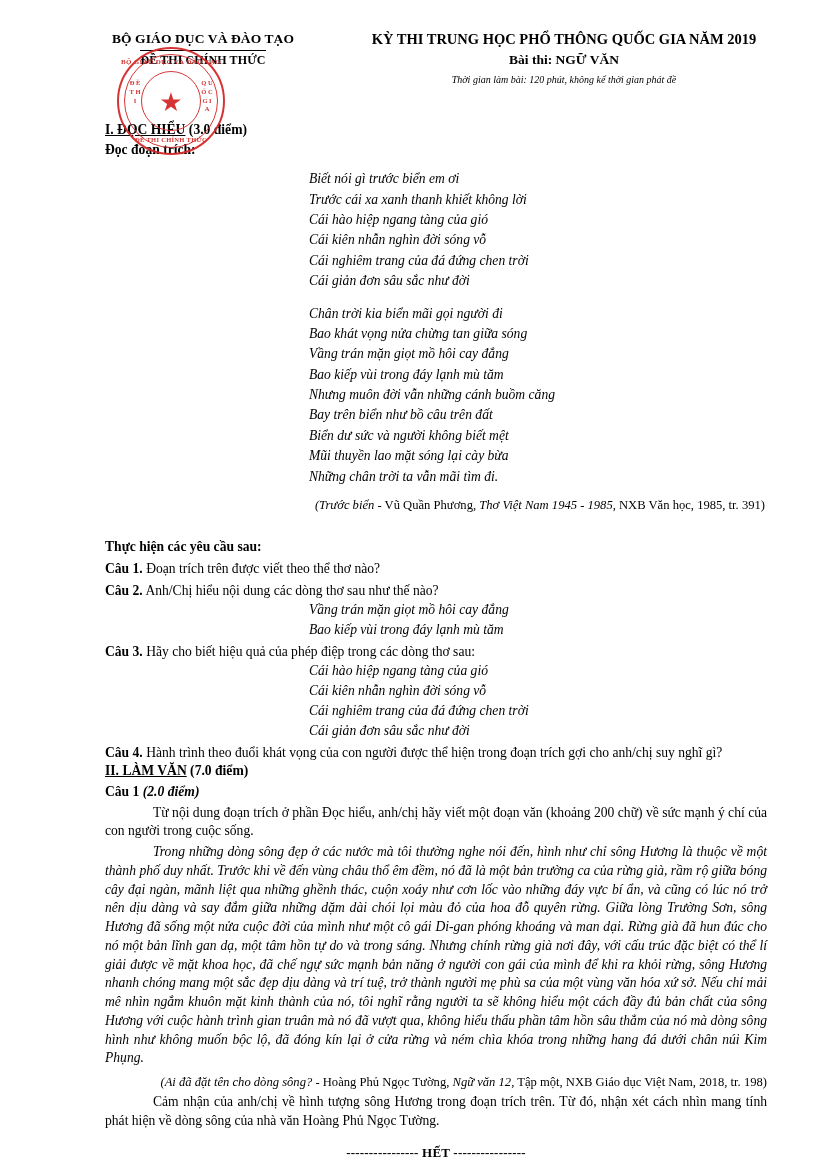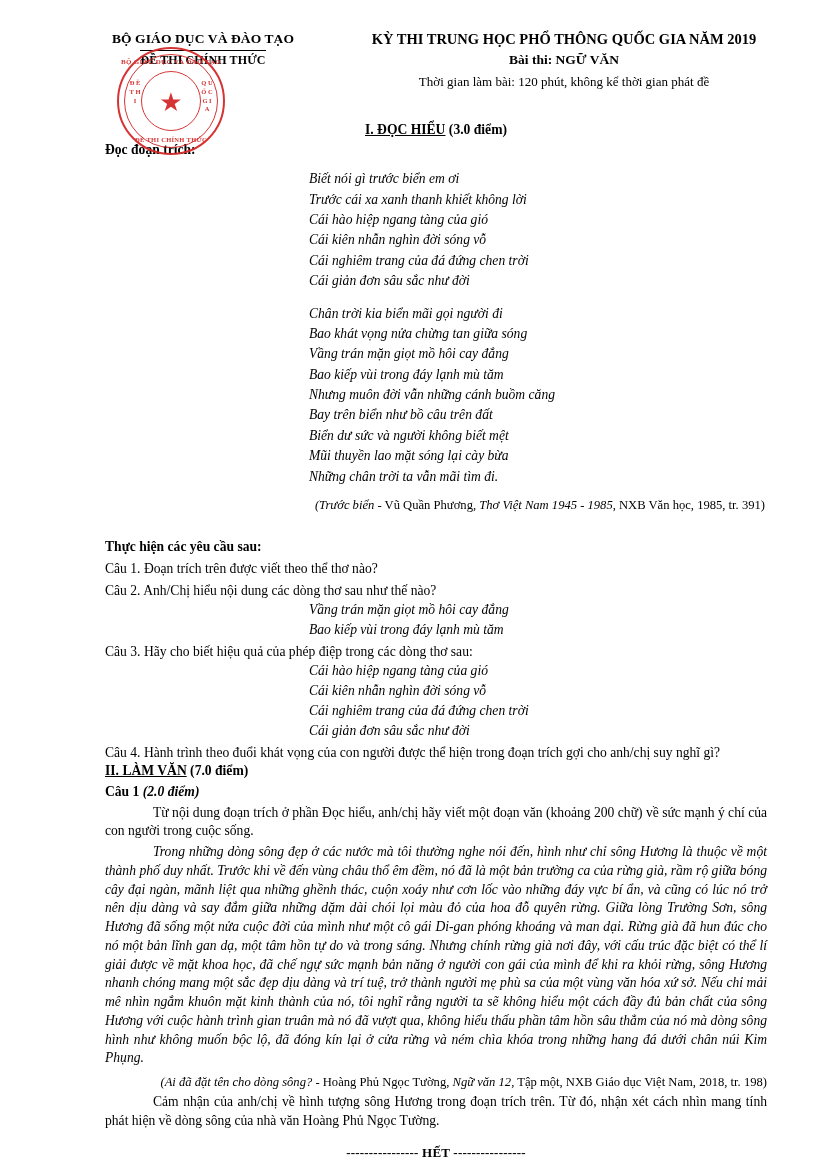--- a/index.html
+++ b/index.html
@@ -64,21 +64,22 @@
     font-weight: bold;
     font-size: 14.5px;
     white-space: nowrap;
   }
   .hdr-right .subject {
     font-weight: bold;
     font-size: 13.5px;
     margin-top: 4px;
   }
   .hdr-right .time {
-    font-size: 13px;
+    font-style: italic;
+    font-size: 10px;
     margin-top: 6px;
   }
 
   
   .seal {
     position: absolute;
     left: 108px;
     top: 38px;
     width: 104px;
     height: 104px;
@@ -145,21 +146,20 @@
   
   .content {
     position: relative;
     padding: 0 58px 0 96px;
     font-size: 13.6px;
     line-height: 1.33;
   }
   .sect-title {
     font-weight: bold;
     margin-top: 4px;
-    text-align: center;
   }
   .underline { text-decoration: underline; }
   .read-instruction {
     font-weight: bold;
     margin-top: 2px;
   }
   .poem {
     font-style: italic;
     margin: 10px 0 0 0;
     padding-left: 204px;
@@ -174,21 +174,21 @@
   }
   .source .ital { font-style: italic; }
 
   .req-title {
     font-weight: bold;
     margin-top: 24px;
   }
   .q {
     margin-top: 4px;
   }
-  .q .lbl { font-weight: normal; margin-top: 48px; }
+  .q .lbl { font-weight: bold; margin-top: 48px; }
   .q-lines {
     font-style: italic;
     padding-left: 204px;
   }
   .q-lines .line { line-height: 1.45; }
 
   .sect2 {
     font-weight: bold;
   }
   .subq {

